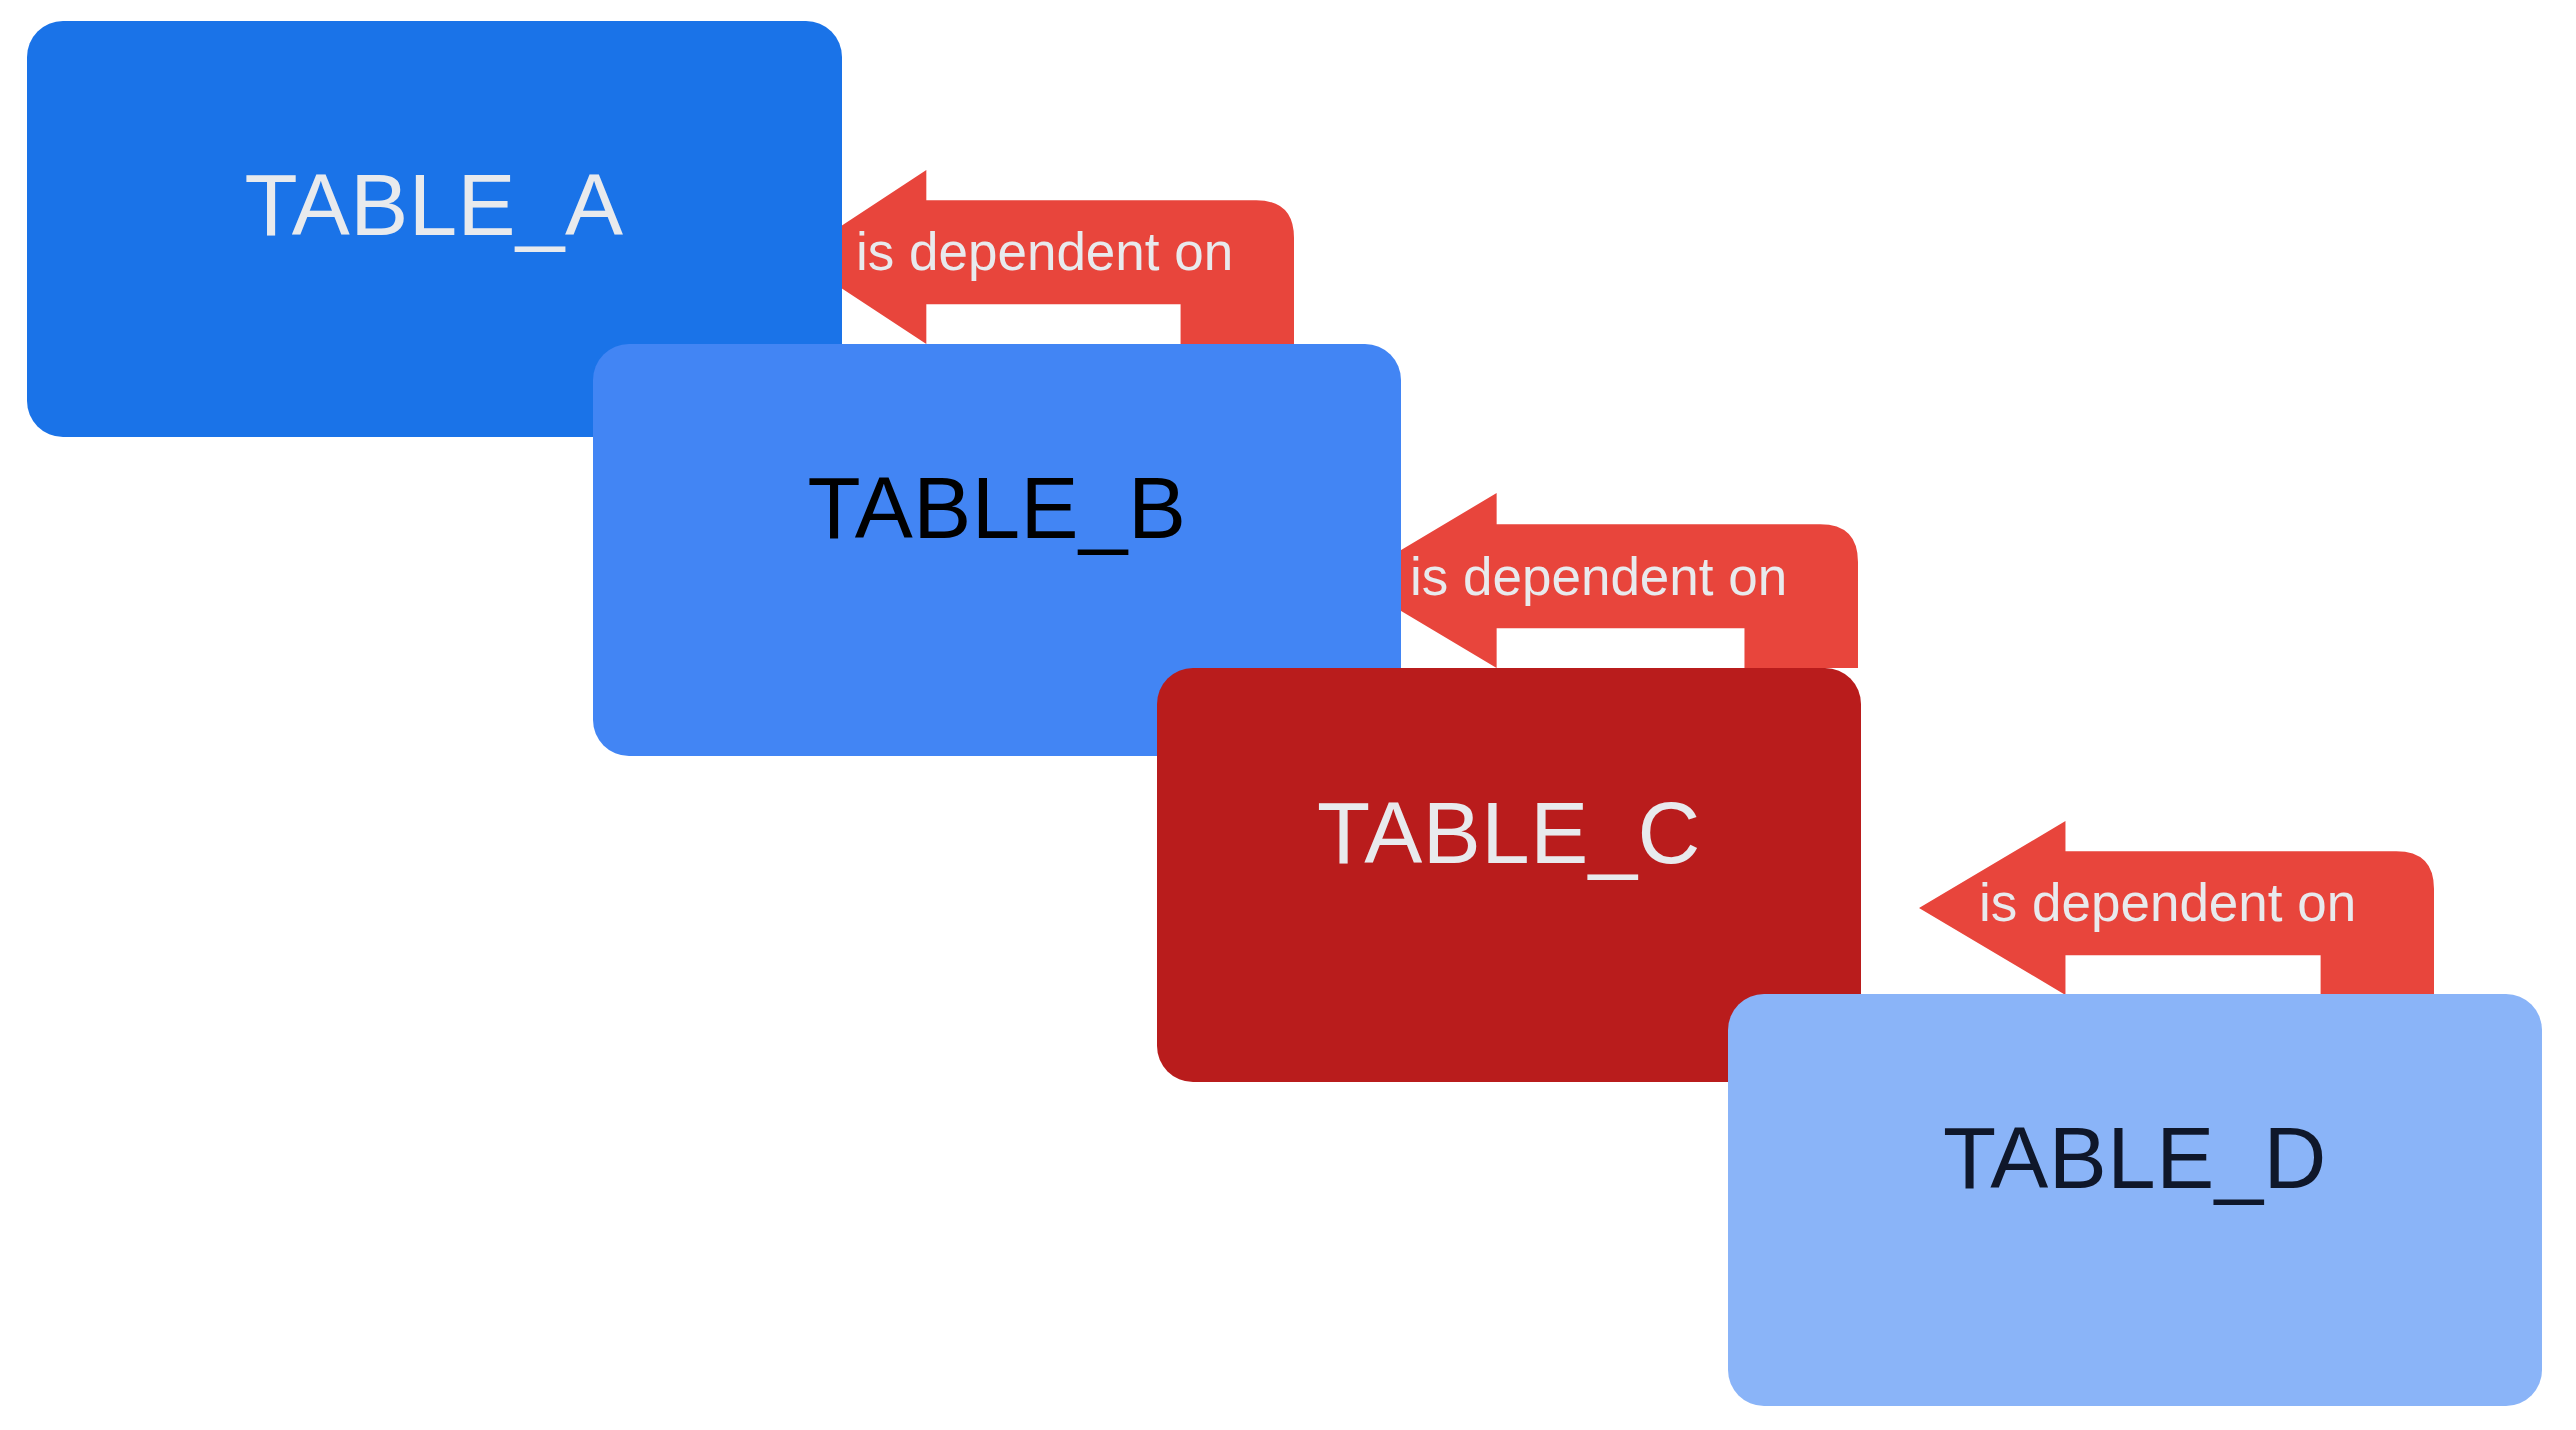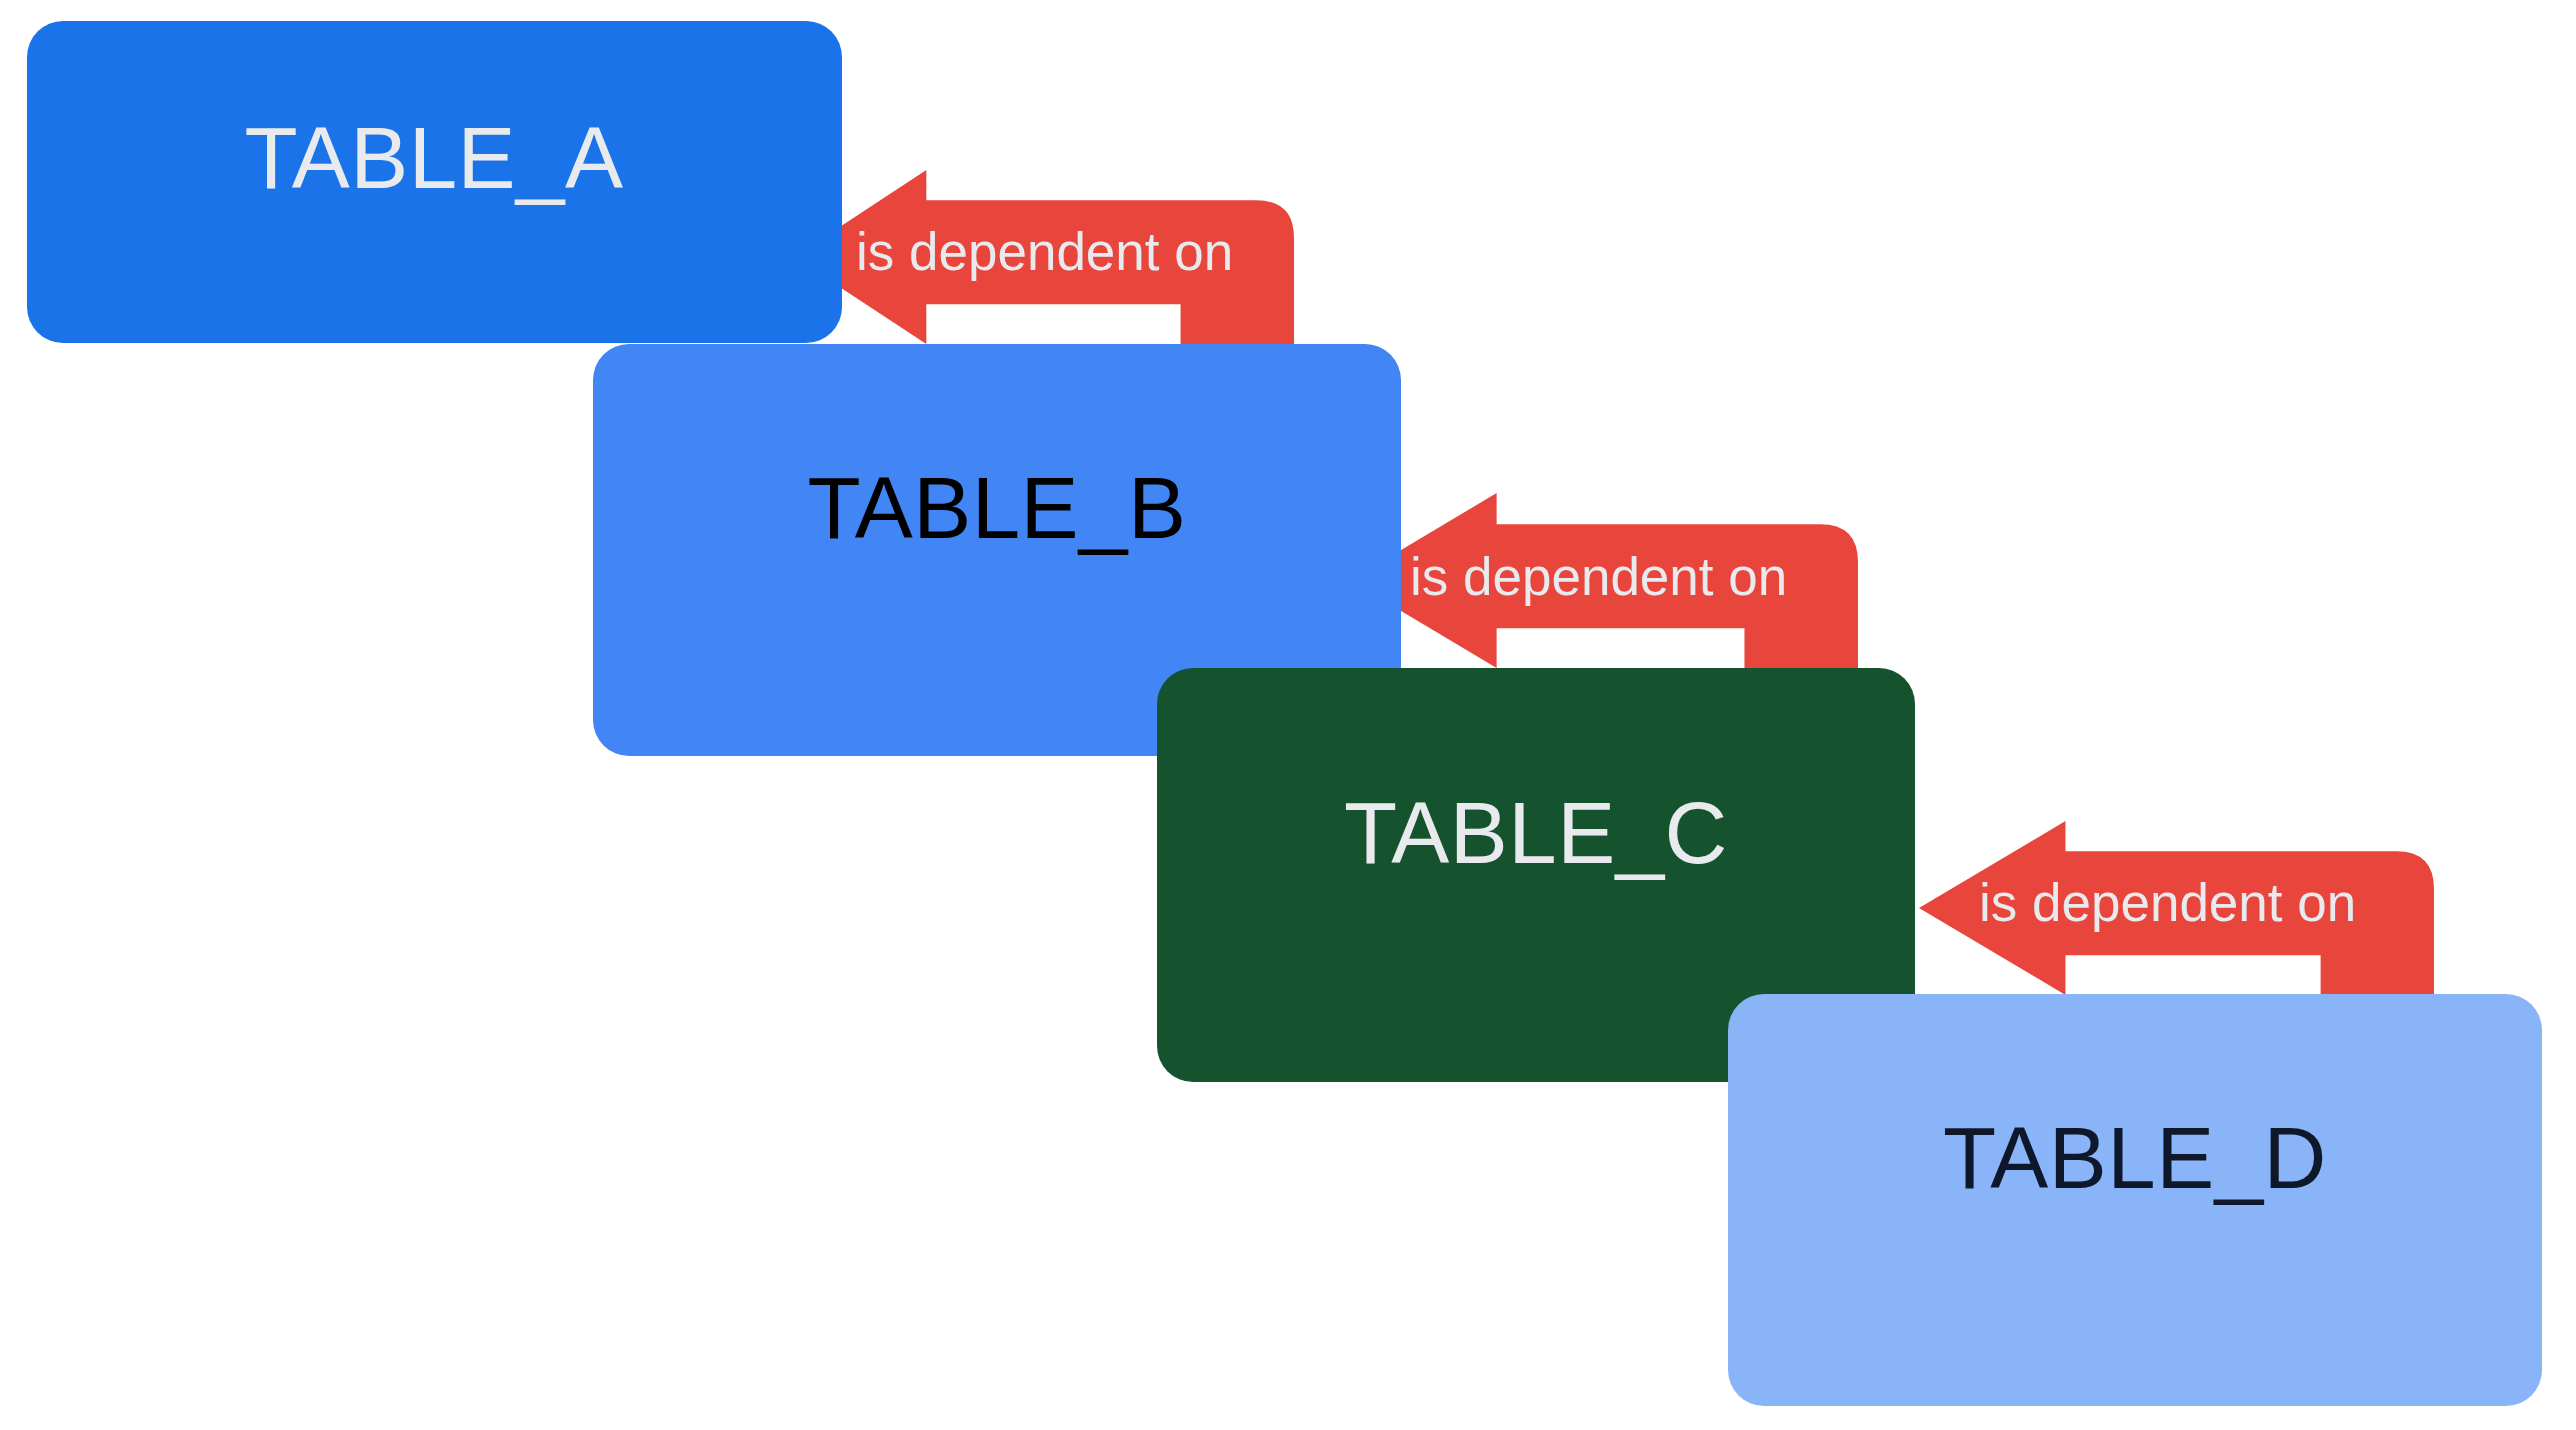--- a/index.html
+++ b/index.html
@@ -70,26 +70,26 @@
         <path d="M 1428 614.5 L 1583 522 L 1583 555 L 1925 555 Q 1965 555 1965 595 L 1965 707 L 1845 707 L 1845 665 L 1583 665 L 1583 707 Z" fill="#e8453c"></path>
       </svg>
     </div>
     <div class="edge-label" style="left: 1410px; top: 550px; font-size: 53px; color: rgb(232, 234, 237);">is dependent on</div>
     <div class="edge" style="left: 1919px; top: 821px; width: 515px; height: 174px;">
       <svg width="515" height="174" viewBox="2030 868 545 184">
         <path d="M 2030 960 L 2185 868 L 2185 900 L 2535 900 Q 2575 900 2575 940 L 2575 1052 L 2455 1052 L 2455 1010 L 2185 1010 L 2185 1052 Z" fill="#e8453c"></path>
       </svg>
     </div>
     <div class="edge-label" style="left: 1979px; top: 876px; font-size: 53px; color: rgb(232, 234, 237);">is dependent on</div>
-    <div class="node" style="left: 26.5px; top: 21px; width: 815px; height: 322px; background: rgb(26, 115, 232); font-size: 87px; color: rgb(232, 234, 237);">
+    <div class="node" style="left: 26.5px; top: 21px; width: 815px; height: 416px; background: rgb(26, 115, 232); font-size: 87px; color: rgb(232, 234, 237);">
       <span class="node-label" style="top: -24.6px;">TABLE_A</span>
     </div>
     <div class="node" style="left: 593px; top: 344px; width: 808px; height: 412px; background: rgb(66, 133, 244); font-size: 87px; color: #000000;">
       <span class="node-label" style="top: -43px;">TABLE_B</span>
     </div>
-    <div class="node" style="left: 1157px; top: 668px; width: 758px; height: 414px; background: #14532d; font-size: 87px; color: rgb(232, 234, 237);">
+    <div class="node" style="left: 1157px; top: 668px; width: 704px; height: 414px; background: #b91c1c; font-size: 87px; color: rgb(232, 234, 237);">
       <span class="node-label" style="top: -43px;">TABLE_C</span>
     </div>
     <div class="node" style="left: 1728px; top: 994px; width: 814px; height: 412px; background: rgb(138, 180, 248); font-size: 87px; color: #0f172a;">
       <span class="node-label" style="top: -43px;">TABLE_D</span>
     </div>
   </div>
 
 
 </body></html>

